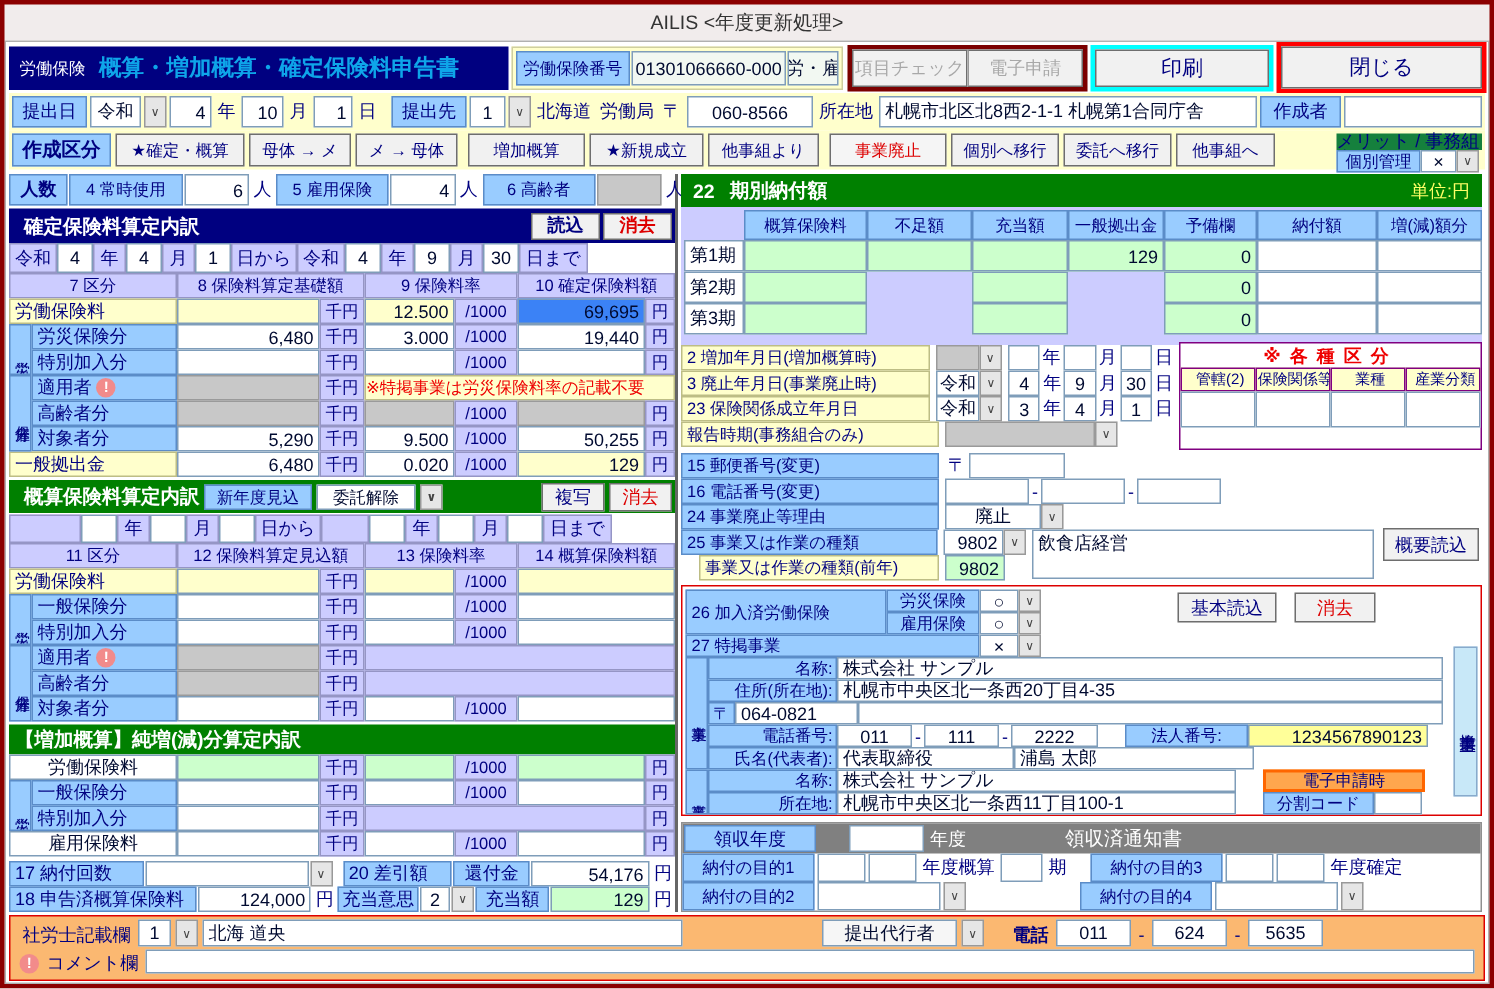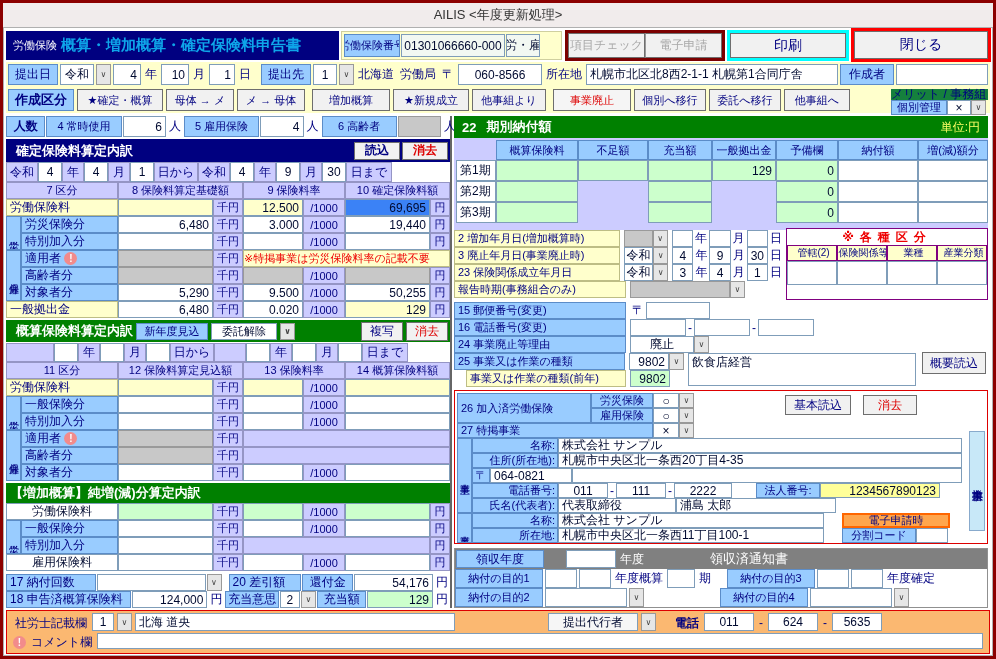--- a/index.html
+++ b/index.html
@@ -35,26 +35,26 @@
 .w125{width:125px;flex:0 0 125px}.w187{width:187px;flex:0 0 187px}.w207{width:207px;flex:0 0 207px}
 .s11{font-size:11px}.s10{font-size:10px}.b{font-weight:bold}
 </style>
 </head>
 <body>
 
 <div id="frame"></div>
 <div class="abs" style="left:3px;top:3px;width:990px;height:24px;text-align:center;line-height:24px;color:#333;font-size:13px"><span>AILIS &lt;年度更新処理&gt;</span></div>
 <div id="app"></div>
 
-<div class="abs r nh" style="left:6px;top:31px;width:333px;height:29px;padding:0 5px">
+<div class="abs r nh" style="left:6px;top:31px;width:333px;height:29px;gap:5px;padding:0 5px">
   <span class="t" style="color:#fff;font-size:11px;font-weight:normal">労働保険</span>
   <span class="t" style="color:#0ea5e9;font-size:15px">概算・増加概算・確定保険料申告書</span>
 </div>
 <div class="abs r" style="left:341px;top:31px;width:221px;height:29px;background:#ffffcc;border:1px solid #cfcf9f;padding:2px;gap:1px">
-  <div class="lb s11" style="width:56px">労働保険番号</div>
+  <div class="lb s11" style="width:76px">労働保険番号</div>
   <div class="f c" style="width:104px;background:#f2f8f2">01301066660-000</div>
   <div class="f c" style="width:34px;background:#f2f8f2">労・雇</div>
 </div>
 <div class="abs r" style="left:565px;top:30px;width:160px;height:31px;border:3px solid #7b0000;background:#f1f1f1">
   <div class="btn gy" style="flex:1">項目チェック</div>
   <div class="btn gy" style="flex:1;border-left:1px solid #999">電子申請</div>
 </div>
 <div class="abs r" style="left:727px;top:30px;width:122px;height:31px;border:3px solid #00ffff">
   <div class="btn" style="flex:1;font-size:14px">印刷</div>
 </div>
@@ -536,21 +536,21 @@
       <div class="f" style="width:82px">064-0821</div>
       <div class="f" style="flex:1"></div>
     </div>
     <div class="abs r" style="left:17px;top:92px;width:490px;height:15px">
       <div class="lb s11" style="width:86px;justify-content:flex-end;padding-right:2px">電話番号:</div>
       <div class="f c" style="width:50px">011</div>
       <span class="t">-</span>
       <div class="f c" style="width:50px">111</div>
       <span class="t">-</span>
       <div class="f c" style="width:58px">2222</div>
-      <div class="lb s11" style="width:64px;margin-left:24px">法人番号:</div>
+      <div class="lb s11" style="width:82px;margin-left:18px">法人番号:</div>
       <div class="f n fy" style="width:120px">1234567890123</div>
     </div>
     <div class="abs r" style="left:17px;top:107px;width:490px;height:15px">
       <div class="lb s11" style="width:86px;justify-content:flex-end;padding-right:2px">氏名(代表者):</div>
       <div class="f" style="width:118px">代表取締役</div>
       <div class="f" style="width:160px">浦島 太郎</div>
     </div>
     <div class="abs lb vtxt s10" style="left:2px;top:122px;width:15px;height:30px">事業</div>
     <div class="abs r" style="left:17px;top:122px;width:490px;height:15px">
       <div class="lb s11" style="width:86px;justify-content:flex-end;padding-right:2px">名称:</div>

